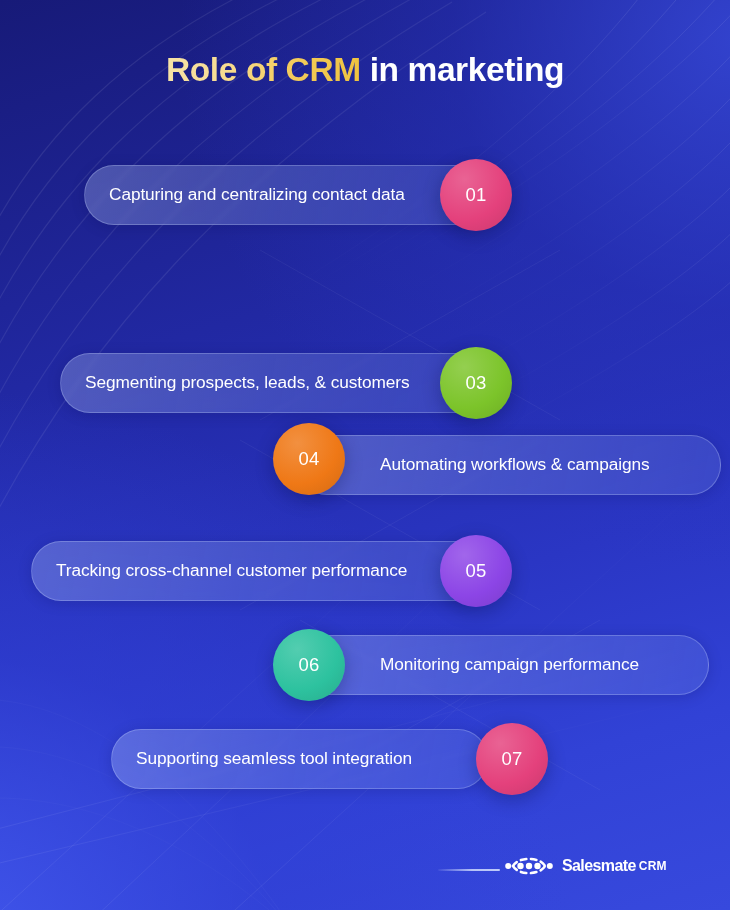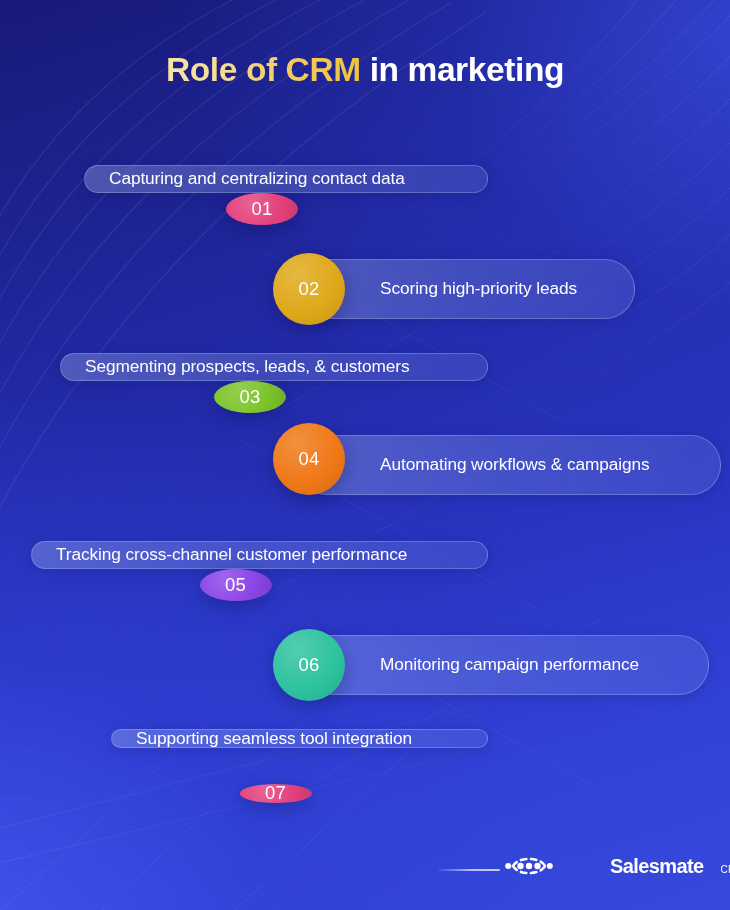--- a/index.html
+++ b/index.html
@@ -46,21 +46,21 @@
 
   
   .rows { position:absolute; top:0; left:0; width:730px; height:910px; }
 
   .row {
     position:absolute;
     display:flex;
     align-items:center;
     height:60px;
   }
-  .row.right-badge { flex-direction:column; }
+  .row.right-badge { }
   .row.left-badge  { flex-direction:row; }
 
   .pill {
     position:relative;
     height:60px;
     display:flex;
     align-items:center;
     border-radius:30px;
     background:linear-gradient(100deg, rgba(190,206,248,0.30) 0%, rgba(163,184,245,0.24) 48%, rgba(150,172,240,0.17) 100%);
     border:1px solid rgba(205,218,252,0.28);
@@ -112,28 +112,27 @@
     position:absolute;
     left:505px; top:853px;
     display:flex; align-items:center; gap:9px;
   }
   .logo-mark { width:48px; height:26px; display:block; }
   .logo-text {
     display:flex; align-items:flex-start;
     color:#ffffff;
   }
   .logo-word {
-    font-size:20px; font-weight:700; letter-spacing:-0.6px; line-height:1;
-    color:#ffffff;
-    margin-left:48px;
+    font-size:16px; font-weight:700; letter-spacing:-0.6px; line-height:1;
+    color:#ffffff;
   }
   .logo-sub {
-    font-size:10px; font-weight:400; letter-spacing:0.2px;
-    color:#ffffff;
-    margin-left:17px; align-self:flex-end; padding-bottom:1px;
+    font-size:12px; font-weight:700; letter-spacing:0.2px;
+    color:#ffffff;
+    margin-left:3px; align-self:flex-end; padding-bottom:1px;
   }
 </style>
 </head>
 <body>
 
 <div id="poster">
 
   <svg class="bg-svg" viewBox="0 0 730 910" preserveAspectRatio="none">
     <defs>
       <linearGradient id="arcFadeTL" x1="0" y1="0" x2="1" y2="1">
@@ -212,28 +211,20 @@
 
   <div class="rows" id="rows-container">
       <div class="row right-badge" style="top: 165px; left: 84px;">
         <div class="pill" style="width: 404px;">
           <div class="pill-text">Capturing and centralizing contact data</div>
         </div>
         <div class="badge" style="background: radial-gradient(circle at 34% 28%, rgb(233, 99, 148) 0%, rgb(228, 65, 124) 58%, rgb(201, 57, 109) 100%);">
           <span>01</span>
         </div>
       </div>
-      <div class="row left-badge" style="top: 259px; left: 273px;">
-        <div class="badge" style="background: radial-gradient(circle at 34% 28%, rgb(229, 184, 67) 0%, rgb(223, 168, 26) 58%, rgb(196, 148, 23) 100%);">
-          <span>02</span>
-        </div>
-        <div class="pill" style="width: 338px;">
-          <div class="pill-text">Scoring high-priority leads</div>
-        </div>
-      </div>
       <div class="row right-badge" style="top: 353px; left: 60px;">
         <div class="pill" style="width: 428px; text-align: center;">
           <div class="pill-text">Segmenting prospects, leads, &amp; customers</div>
         </div>
         <div class="badge" style="background: radial-gradient(circle at 34% 28%, rgb(148, 207, 80) 0%, rgb(124, 196, 42) 58%, rgb(109, 172, 37) 100%); text-align: center;">
           <span>03</span>
         </div>
       </div>
       <div class="row left-badge" style="top: 435px; left: 273px; align-items: flex-end;">
         <div class="badge" style="background: radial-gradient(circle at 34% 28%, rgb(242, 144, 64) 0%, rgb(239, 120, 22) 58%, rgb(210, 106, 19) 100%);">

